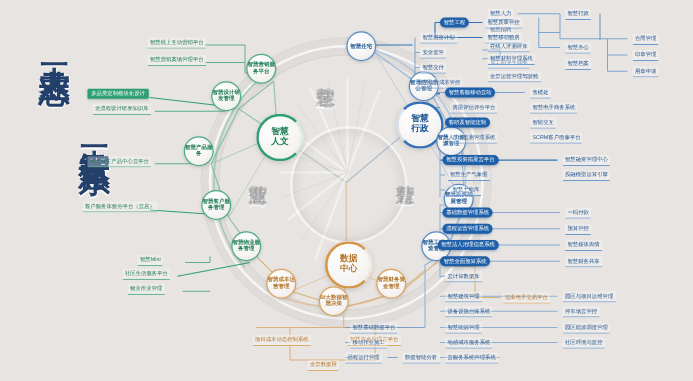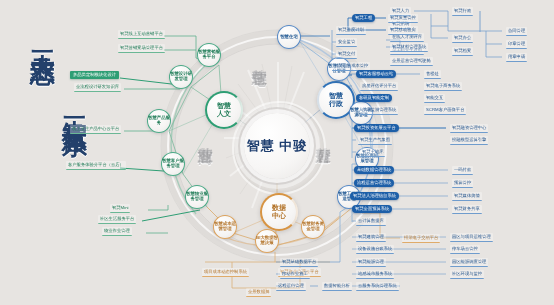--- a/index.html
+++ b/index.html
@@ -228,26 +228,20 @@
   </svg>
 
   <div class="vtitle" id="title-a">三大业态</div>
   <div class="vtitle" id="title-b">三大智慧体系</div>
 
   <div class="wm" style="left:252px;top:58px;">智慧住宅</div>
   <div class="wm" style="left:198px;top:136px;">智慧商业</div>
   <div class="wm" style="left:316px;top:136px;">智慧公建</div>
 
   <div id="hubring"></div>
-  <div id="hub">
-    <div class="hubtxt">
-      <span>智慧</span>
-      <span>中骏</span>
-    </div>
-  </div>
 
   <div class="bignode bn-green" style="left:205px;top:91px;">
     <div>
       <span>智慧</span>
       <span>人文</span>
     </div>
   </div>
 
   <div class="bignode bn-blue" style="left:317px;top:81px;">
     <div>

